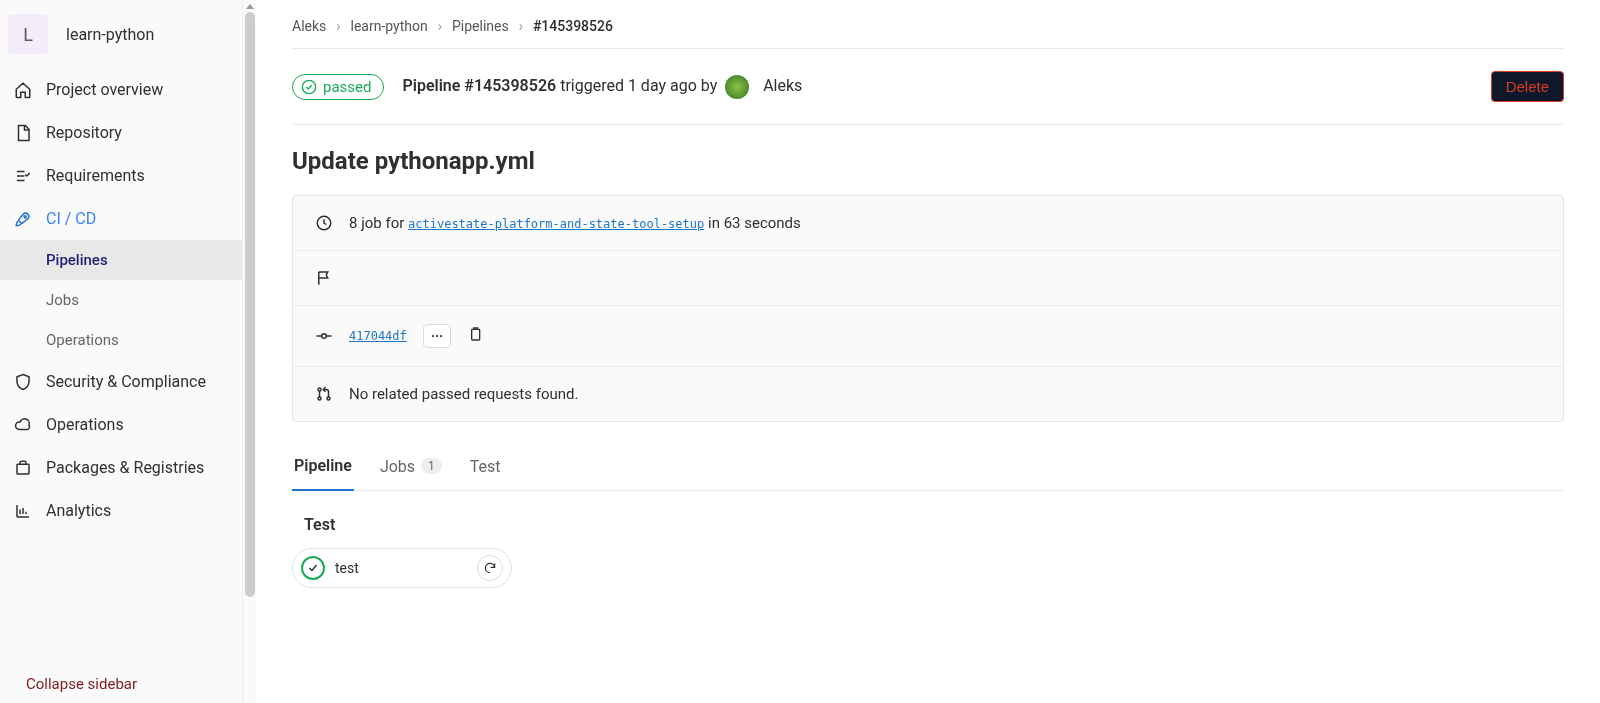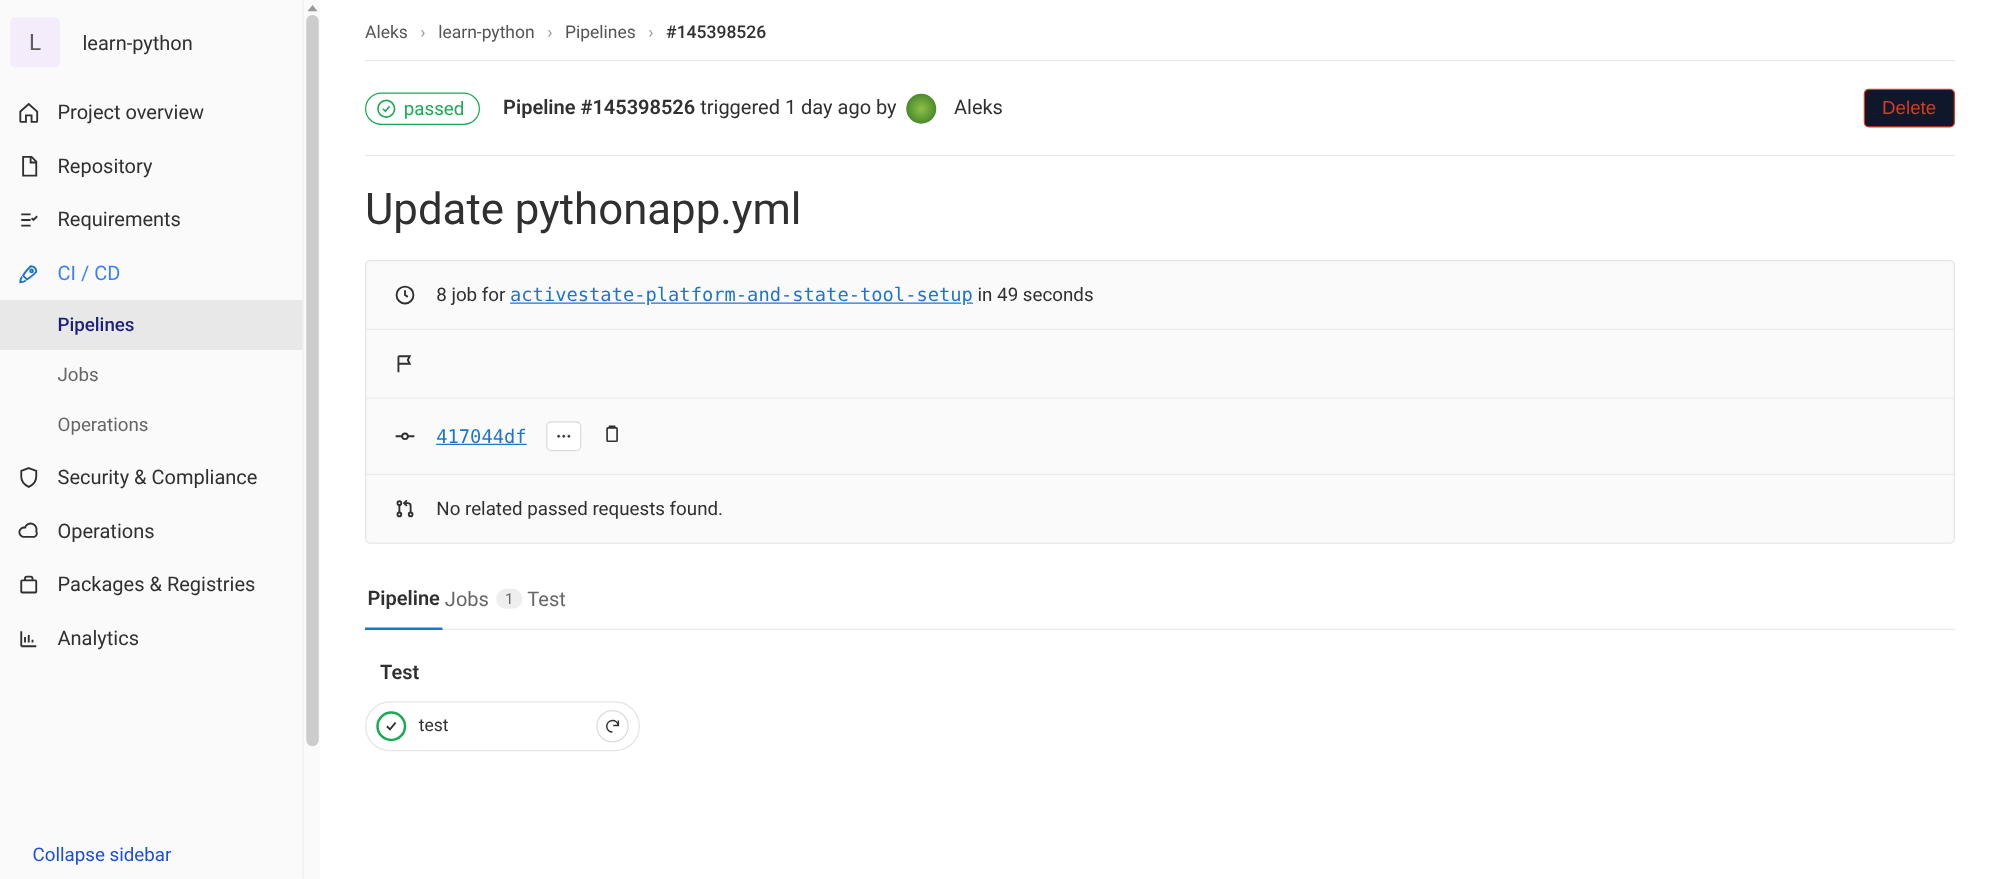--- a/index.html
+++ b/index.html
@@ -84,21 +84,21 @@
     background: #e8e8e8;
     color: #1f1f7a;
     font-weight: 500;
   }
   .collapse-row {
     display: flex;
     align-items: flex-end;
     gap: 12px;
     padding: 10px 14px;
     font-size: 15px;
-    color: #1d4ed8;
+    color: #7f1d1d;
     margin-top: auto;
     cursor: pointer;
   }
 
   
   .main {
     flex: 1;
     padding: 0 36px 0 36px;
     overflow: hidden;
   }
@@ -147,51 +147,52 @@
     margin-left: auto;
     border: 1px solid #db3b21;
     color: #db3b21;
     background: #0f172a;
     padding: 6px 14px;
     border-radius: 4px;
     font-size: 15px;
     cursor: pointer;
   }
 
-  h1.title { font-size: 35px; font-weight: 400; margin: 22px 0 20px 0; }
+  h1.title { font-size: 24px; font-weight: 700; margin: 22px 0 20px 0; }
 
   .info-box {
     border: 1px solid #e5e5e5;
     border-radius: 4px;
     background: #fafafa;
   }
   .info-row {
     padding: 18px 22px;
     border-bottom: 1px solid #eaeaea;
     display: flex;
     align-items: center;
     gap: 16px;
     font-size: 15px;
   }
   .info-row:last-child { border-bottom: none; }
   .info-row .icon { width: 18px; height: 18px; display:flex; }
-  .mono-link { font-family: Menlo, Consolas, monospace; color: #1f75cb; font-size: 15px; }
+  .mono-link { font-family: Menlo, Consolas, monospace; color: #1f75cb; font-size: 12px; }
 
   .icon-btn {
     border: 1px solid #dbdbdb;
     background: #fff;
     border-radius: 4px;
     width: 28px; height: 24px;
     display: inline-flex;
     align-items: center; justify-content: center;
     cursor: pointer;
   }
 
   .tabs {
     display: flex;
+    gap: 24px;
     margin-top: 24px;
     border-bottom: 1px solid #eaeaea;
     font-size: 16px;
   }
   .tab {
     padding: 10px 2px 14px 2px;
     color: #666;
     cursor: pointer;
     display: flex;
     align-items: center;
@@ -385,21 +386,21 @@
     <div class="info-row">
       <span class="icon">
         <svg viewBox="0 0 24 24" stroke-width="2">
             <circle cx="12" cy="12" r="9"></circle>
             <path d="M12 7v5l3 2"></path>
           </svg>
       </span>
       <span>
         <span>8 job for</span>
         <a href="#" class="mono-link">activestate-platform-and-state-tool-setup</a>
-        <span>in 49 seconds</span>
+        <span>in 63 seconds</span>
       </span>
     </div>
     <div class="info-row">
       <span class="icon">
         <svg viewBox="0 0 24 24" stroke-width="2">
             <path d="M5 21V4"></path>
             <path d="M5 4h12l-2 4 2 4H5"></path>
           </svg>
       </span>
     </div>

